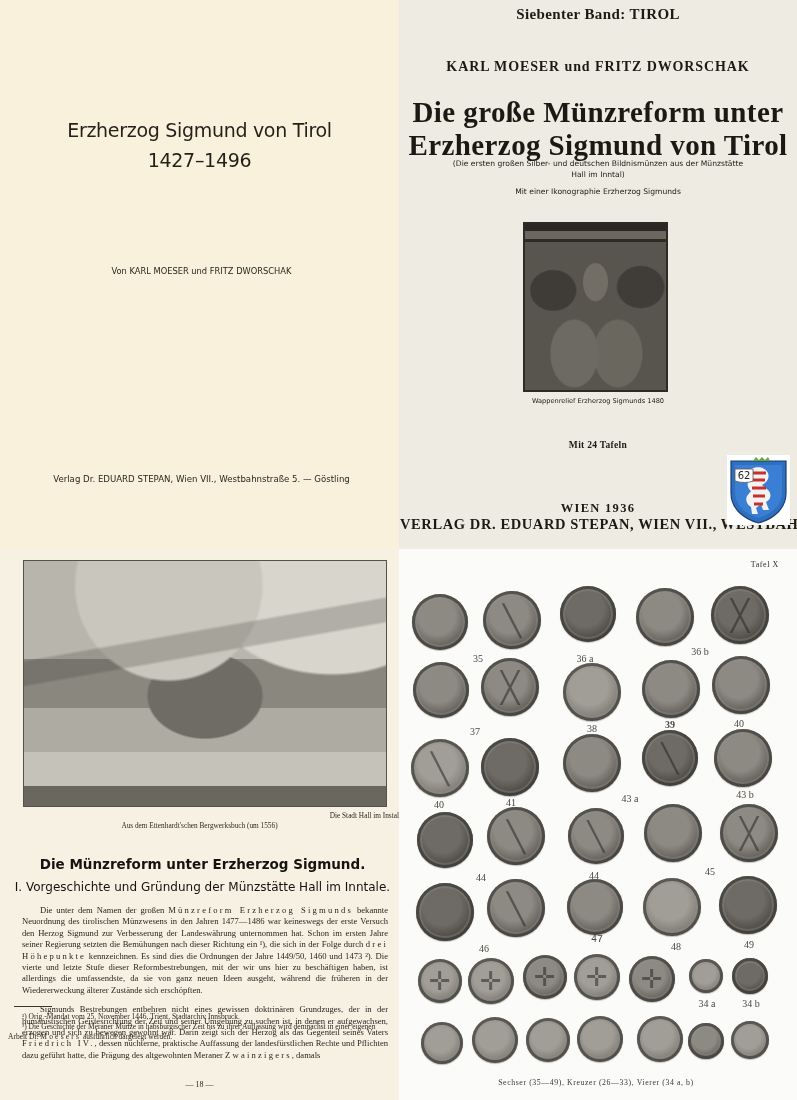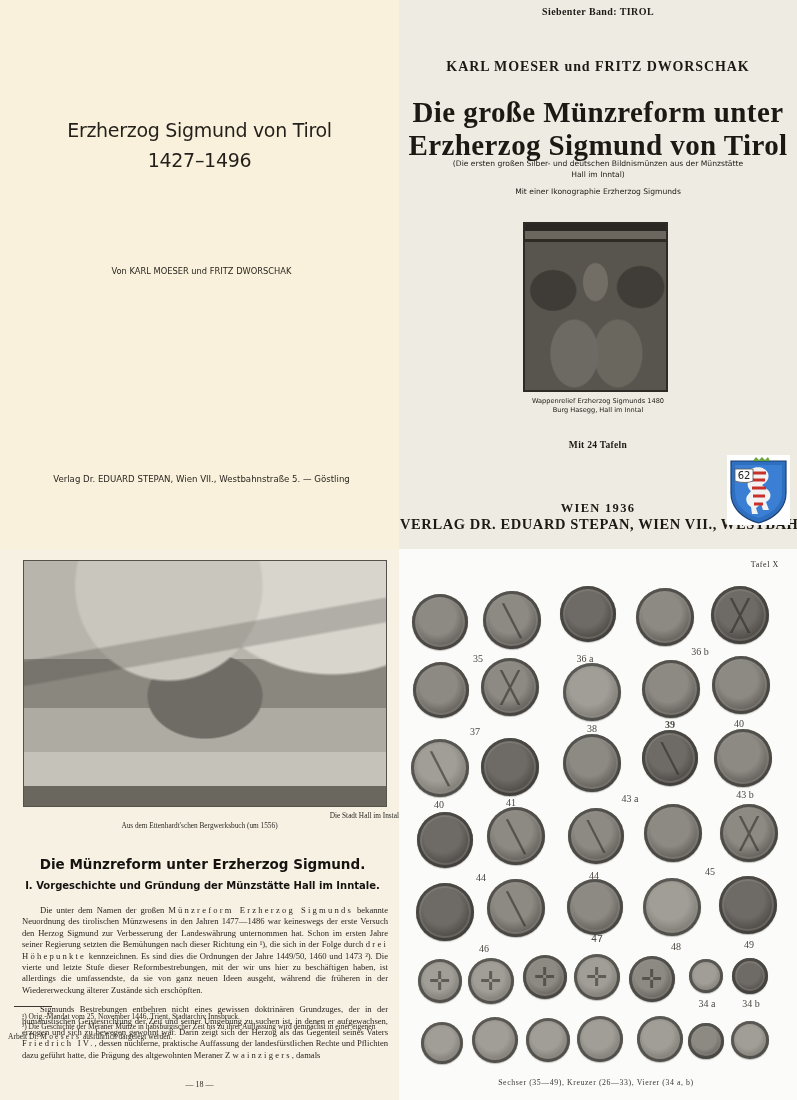--- a/index.html
+++ b/index.html
@@ -13,21 +13,21 @@
   .abs { position:absolute; }
   .center { left:0; right:0; text-align:center; }
 
   
   .tl-title { font-family:"DejaVu Sans", sans-serif; font-size:19px; color:#231f1a; letter-spacing:-0.3px; }
   .tl-sub { font-family:"DejaVu Sans", sans-serif; font-size:18.5px; color:#231f1a; }
   .tl-by { font-family:"DejaVu Sans", sans-serif; font-size:8.3px; color:#2a2620; }
   .tl-pub { font-family:"DejaVu Sans", sans-serif; font-size:8.6px; color:#2a2620; }
 
   
-  .tr-band { font-family:"Liberation Serif", serif; font-weight:bold; font-size:10px; letter-spacing:0.4px; }
+  .tr-band { font-family:"Liberation Serif", serif; font-weight:bold; font-size:15px; letter-spacing:0.4px; }
   .tr-authors { font-family:"Liberation Serif", serif; font-weight:bold; font-size:14px; letter-spacing:0.9px; }
   .tr-title { font-family:"Liberation Serif", serif; font-size:29px; line-height:34px; letter-spacing:0.4px; font-weight:bold; color:#1c1915; }
   .tr-small { font-family:"DejaVu Sans", sans-serif; font-size:7.6px; line-height:11px; }
   .tr-cap { font-family:"DejaVu Sans", sans-serif; font-size:6.6px; line-height:9px; }
   .tr-tafeln { font-family:"Liberation Serif", serif; font-weight:bold; font-size:9.5px; letter-spacing:0.3px; }
   .tr-wien { font-family:"Liberation Serif", serif; font-weight:bold; font-size:12.5px; letter-spacing:1.3px; }
   .tr-verlag { font-family:"Liberation Serif", serif; font-weight:bold; font-size:14.5px; letter-spacing:0.6px; white-space:nowrap; }
 
   .relief { left:124px; top:222px; width:141px; height:166px; background:#55524c; border:2px solid #2e2b27;
     background-image:
@@ -45,21 +45,21 @@
   .engraving { left:23px; top:11px; width:362px; height:245px; background:#9d9a92;
     background-image:
       linear-gradient(170deg, transparent 0 32%, rgba(60,58,52,.25) 33% 40%, transparent 41%),
       radial-gradient(ellipse at 40% 10%, #c9c6bd 0 30%, transparent 31%),
       radial-gradient(ellipse at 85% 10%, #d8d5cd 0 28%, transparent 29%),
       radial-gradient(ellipse at 50% 55%, #6f6c65 0 22%, transparent 23%),
       linear-gradient(#b8b5ac 0 40%, #8a877f 40% 60%, #aeaba3 60% 78%, #c5c2ba 78% 92%, #6a675f 92% 100%);
     border:1px solid #55524c; }
   .bl-cap { font-family:"Liberation Serif", serif; font-size:7.3px; line-height:10px; color:#2c2924; }
   .bl-h1 { font-family:"DejaVu Sans", sans-serif; font-weight:bold; font-size:13.5px; color:#15120f; }
-  .bl-h2 { font-family:"DejaVu Sans", sans-serif; font-weight:bold; font-size:10px; color:#15120f; }
+  .bl-h2 { font-family:"DejaVu Sans", sans-serif; font-weight:normal; font-size:12px; color:#15120f; }
   .bl-body { left:14px; width:382px; font-family:"Liberation Serif", serif; font-size:8.6px; line-height:11.4px; color:#2a2621; text-align:justify; }
   .bl-body p { margin:8px; text-indent:18px; }
   .spaced { letter-spacing:2.2px; }
   .fn-rule { left:14px; top:457px; width:38px; border-top:1px solid #3a3630; }
   .bl-fn { left:8px; width:388px; font-family:"Liberation Serif", serif; font-size:7.5px; line-height:10px; color:#2a2621; }
   .bl-fn p { margin:0; text-indent:14px; }
   .bl-page { font-family:"Liberation Serif", serif; font-size:8px; color:#2a2621; }
 
   
   .tafel { right:18px; top:11px; font-family:"Liberation Serif", serif; font-size:8px; color:#2e2b27; letter-spacing:0.6px; }
@@ -87,21 +87,20 @@
   <div class="abs center tr-title" style="top:95px;">Die große Münzreform unter</div>
   <div class="abs center tr-authors" style="top:59px;">KARL MOESER und FRITZ DWORSCHAK</div>
   <div class="abs center tr-title" style="top:128px;">Erzherzog Sigmund von Tirol</div>
   <div class="abs center tr-small" style="top:158px;">(Die ersten großen Silber- und deutschen Bildnismünzen aus der Münzstätte</div>
   <div class="abs center tr-small" style="top:169px;">Hall im Inntal)</div>
   <div class="abs center tr-small" style="top:186px;">Mit einer Ikonographie Erzherzog Sigmunds</div>
 
   <div class="abs relief"></div>
 
   <div class="abs center tr-cap" style="top:397px;">Wappenrelief Erzherzog Sigmunds 1480</div>
-  <div class="abs center tr-cap" style="top:406px;">Burg Hasegg, Hall im Inntal</div>
   <div class="abs center tr-tafeln" style="top:440px;">Mit 24 Tafeln</div>
   <div class="abs center tr-wien" style="top:501px;">WIEN 1936</div>
   <div class="abs tr-verlag" style="top:516px; left:1px;">VERLAG DR. EDUARD STEPAN, WIEN VII., WESTBAHNSTR. 5</div>
 
   <svg class="abs badge" viewBox="0 0 63 70">
     <rect x="0" y="0" width="63" height="70" fill="#ffffff"></rect>
     <path d="M4 6 H59 V38 C59 54 46 64 31.5 68 C17 64 4 54 4 38 Z" fill="#2f6fc0" stroke="#1c3f73" stroke-width="1.2"></path>
     <path d="M8 10 H55 V37 C55 51 44 59 31.5 63 C19 59 8 51 8 37 Z" fill="#3a7fd4"></path>
     <path d="M26 6 l3 -4 l3 3 l3 -3 l3 3 l3 -3 l2 4 z" fill="#6aa53a"></path>
     <path d="M24 14 c6 -3 14 -2 17 4 c2 6 -2 10 -6 12 l6 5 c4 4 3 10 -2 12 l3 8 h-6 l-2 -6 l-5 4 l2 6 h-6 l-1 -7 c-4 -2 -6 -7 -4 -11 l4 -5 c-4 -3 -5 -9 0 -13 z" fill="#f2f2f2"></path>

